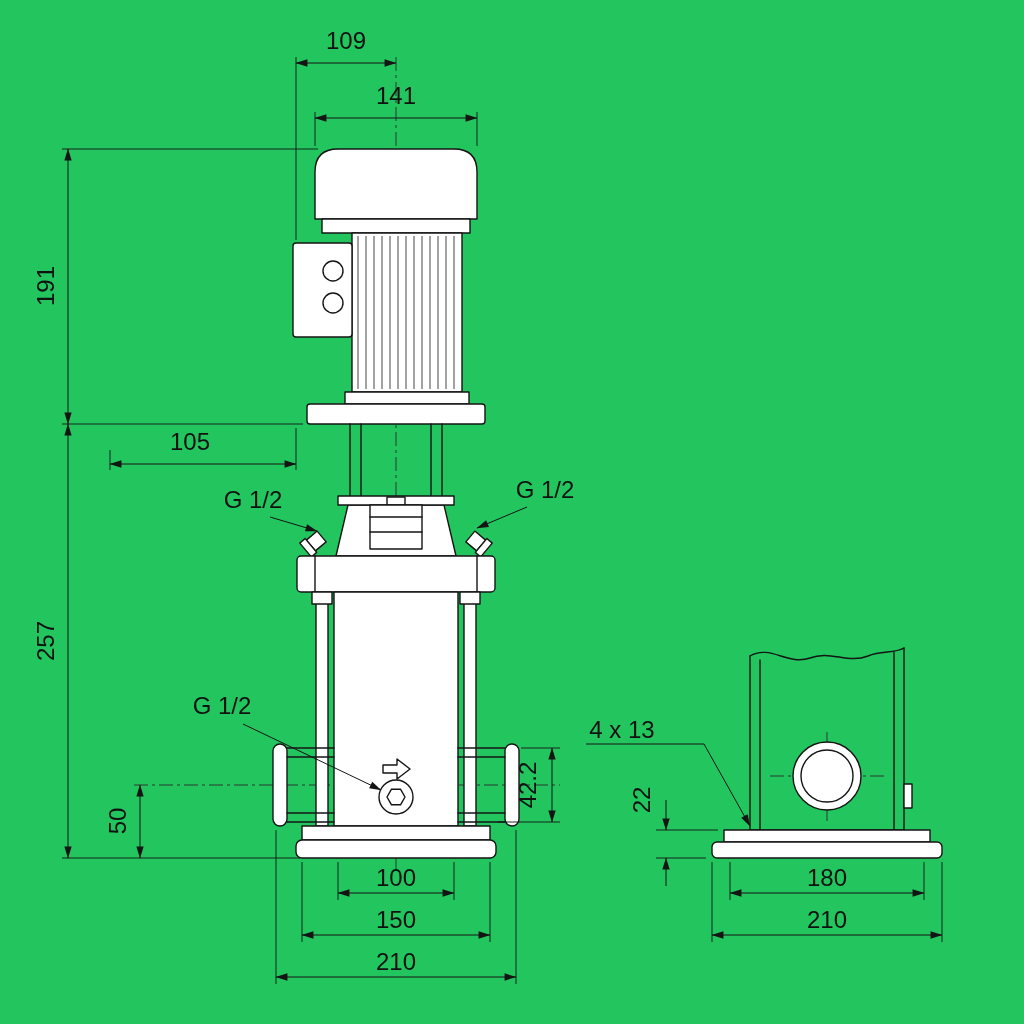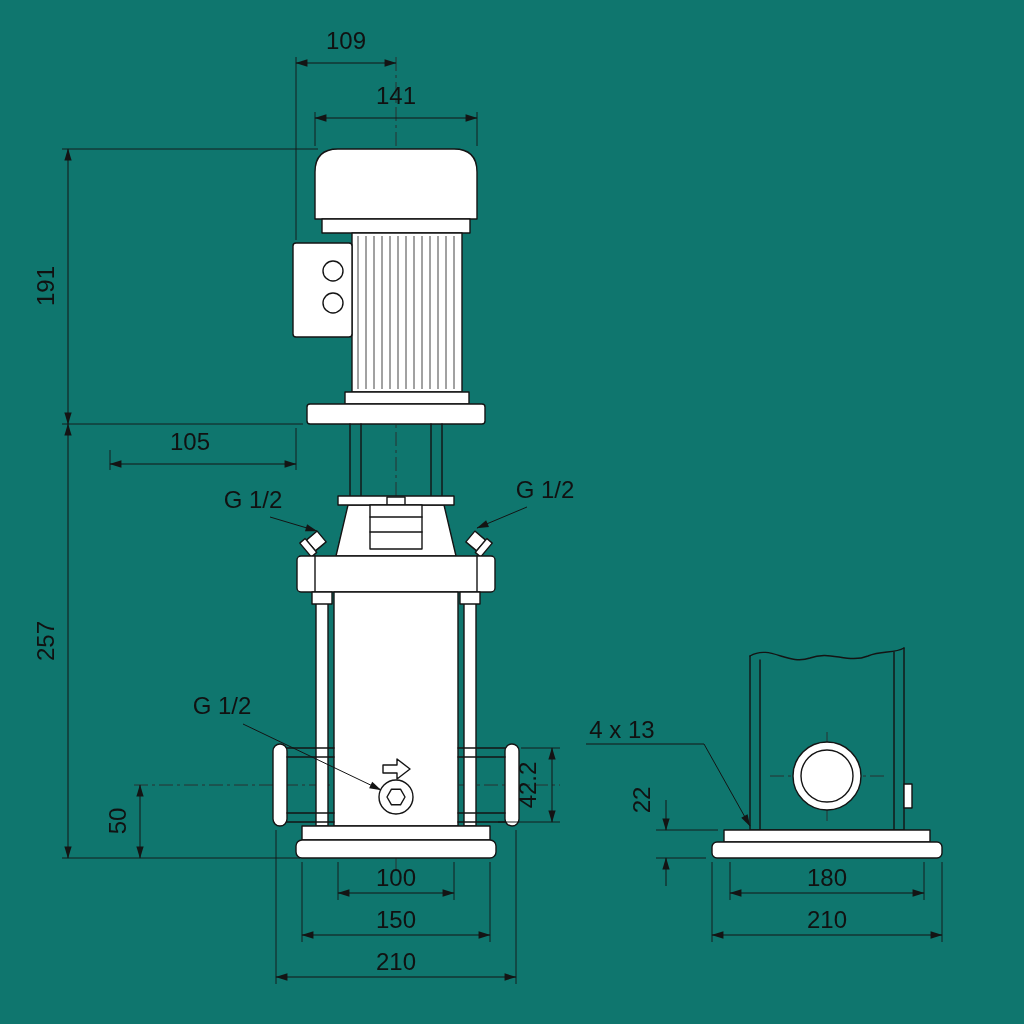--- a/index.html
+++ b/index.html
@@ -1,16 +1,16 @@
 <!DOCTYPE html>
 <html><head>
 <meta charset="utf-8">
 <style>
   html,body{margin:0;padding:0;background:#ffffff;}
-  .stage{width:1024px;height:1024px;background:#0f766e;position:relative;overflow:hidden;
+  .stage{width:1024px;height:1024px;background:#22c55e;position:relative;overflow:hidden;
          font-family:"Liberation Sans",sans-serif;}
   svg{display:block;}
   .ol{fill:none;stroke:#141414;stroke-width:1.4;stroke-linejoin:round;stroke-linecap:round;}
   .olw{fill:#ffffff;stroke:#141414;stroke-width:1.4;stroke-linejoin:round;}
   .fin{stroke:#141414;stroke-width:0.8;}
   .dim{stroke:#141414;stroke-width:1;fill:none;}
   .ext{stroke:#141414;stroke-width:0.9;fill:none;}
   .cl{stroke:#2a2a2a;stroke-width:0.9;fill:none;stroke-dasharray:14 4 3 4;}
   text{font-family:"Liberation Sans",sans-serif;font-size:24px;fill:#111111;}
 </style>

